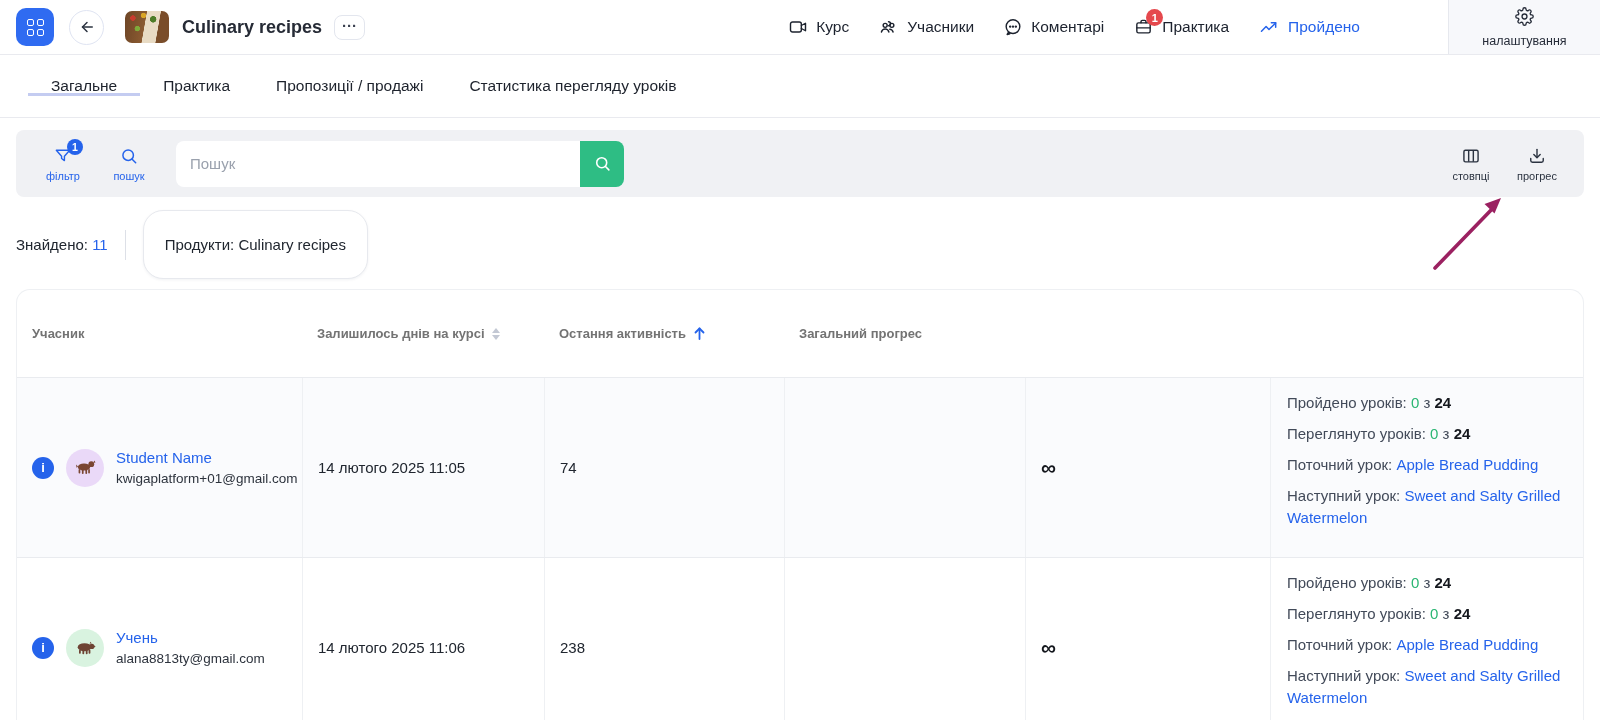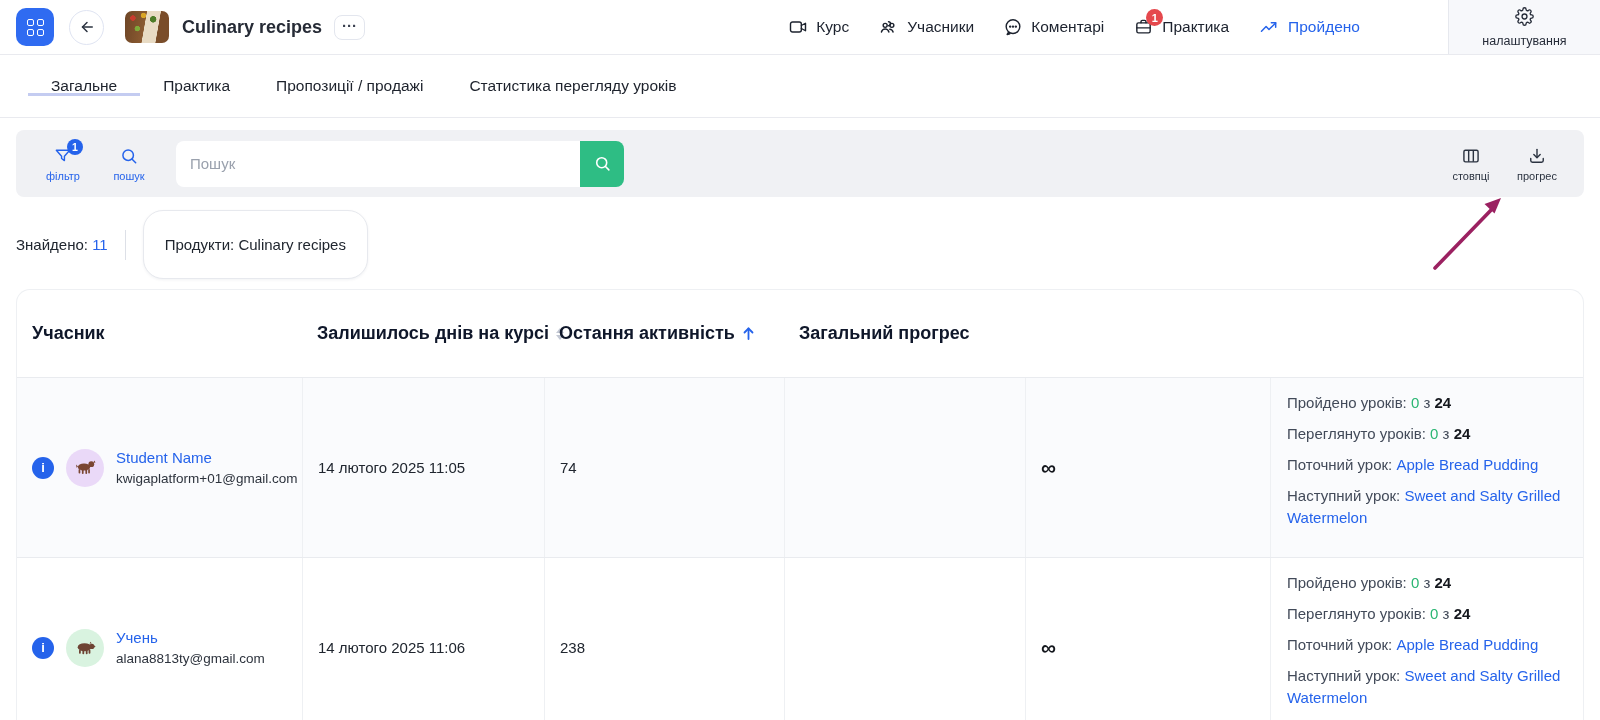--- a/index.html
+++ b/index.html
@@ -55,21 +55,21 @@
   .found-row { display:flex; align-items:center; margin:13px 16px 0; gap:17px; }
   .found { font-size:15px; color:#20262f; white-space:nowrap; }
   .found .cnt { color:#2563eb; }
   .vdiv { width:1px; height:30px; background:#dde0e7; }
   .chip { background:#fff; border:1px solid #e7e9ee; box-shadow:0 1px 3px rgba(25,35,60,.06); border-radius:20px; padding:25px 21px; font-size:15px; color:#20262f; cursor:pointer; white-space:nowrap; }
 
   
   .card { margin:10px 16px 0; background:#fff; border:1px solid #eef0f3; border-bottom:none; border-radius:14px 14px 0 0; overflow:hidden; }
   .tgrid { display:grid; grid-template-columns:285px 242px 240px 241px 245px 1fr; }
   .thead { height:87px; }
-  .th { display:flex; align-items:center; gap:7px; padding:0 15px; font-size:18px; font-weight:700; color:#0f172a; white-space:nowrap; }
+  .th { display:flex; align-items:center; gap:7px; padding:0 15px; font-size:13px; font-weight:700; color:#737373; white-space:nowrap; }
   .sort-both { display:flex; flex-direction:column; align-items:center; cursor:pointer; }
   .caret { width:0; height:0; border-left:4px solid transparent; border-right:4px solid transparent; }
   .caret.up { border-bottom:5px solid #c3c8d4; margin-bottom:2px; }
   .caret.down { border-top:5px solid #c3c8d4; }
   .trow { border-top:1px solid #e9ebef; min-height:180px; }
   .trow.alt { background:#fafbfd; }
   .td { display:flex; align-items:center; padding:0 15px; font-size:15px; color:#20262f; border-left:1px solid #eef0f3; }
   .td:first-child { border-left:none; }
   .user { display:flex; align-items:center; gap:12px; }
   .info-badge { width:22px; height:22px; border-radius:50%; background:#2563eb; color:#fff; font-size:13px; font-weight:700; display:flex; align-items:center; justify-content:center; cursor:pointer; flex:0 0 auto; }

